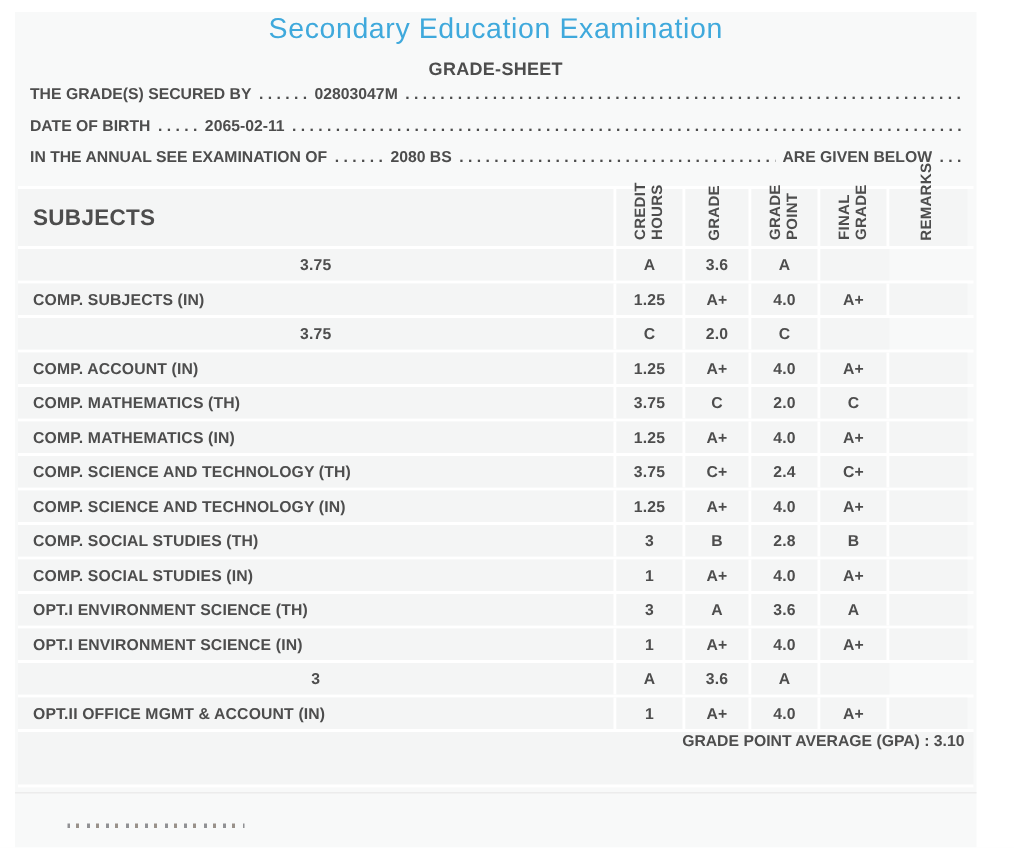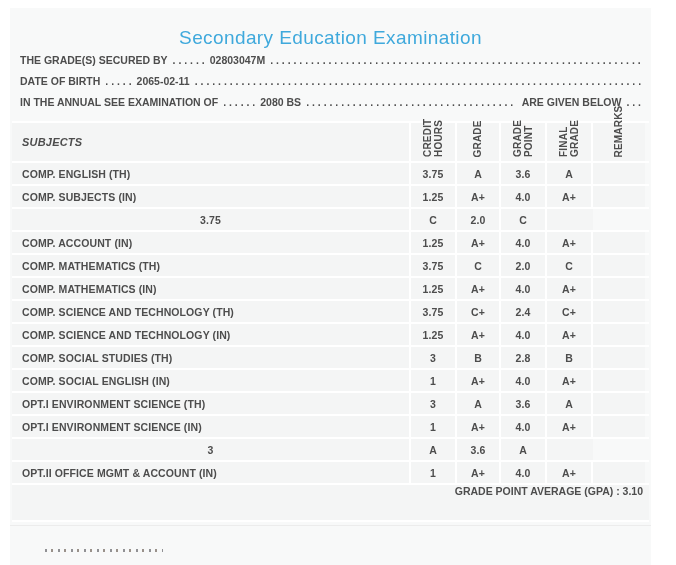--- a/index.html
+++ b/index.html
@@ -8,21 +8,21 @@
     position:relative; width:676px; height:565px; overflow:hidden;
     background:#ffffff;
     font-family:"Liberation Sans", sans-serif;
     color:var(--text, #4d4d4d);
   }
   .panel {
     position:absolute; left:10px; top:8px; width:641px; height:600px;
     background:var(--panel_bg, #f8f9f9);
   }
   .title {
-    margin-top:18px; text-align:center;
+    text-align:center;
     font-size:19px; font-weight:400; letter-spacing:.4px;
     color:var(--title_blue, #3fa9dc);
     height:24px; line-height:24px;
   }
   .subtitle {
     margin-top:7px; text-align:center;
     font-size:12px; font-weight:700; letter-spacing:.2px;
     height:14px; line-height:14px;
   }
   .info-block { margin-top:0; padding:0 10px 0 10px; }
@@ -35,21 +35,21 @@
   .info-line .leader { flex:1 1 0; overflow:hidden; min-width:0; }
   
   .gtable { margin:8px 2px 0 2px; border-top:2px solid #fff; }
   .thead, .tr { display:grid; grid-template-columns:399px 46px 44px 46px 46px 52px; }
   .thead { height:40px; }
   .th, .td { background:var(--cell_bg, #f4f5f5); border-right:2px solid #fff; }
   .th:last-child, .td:last-child { border-right:none; }
   .thead { border-bottom:2px solid #fff; }
   .th-subjects {
     display:flex; align-items:center; padding-left:10px;
-    font-size:11px; font-weight:700; letter-spacing:.2px;font-style:italic;
+    font-size:15px; font-weight:700; letter-spacing:.2px;
   }
   .th-col { position:relative; overflow:visible; }
   .rot {
     position:absolute; bottom:4px; left:calc(50% + 11px);
     transform-origin:0 100%; transform:rotate(-90deg);
     width:42px; font-size:10px; font-weight:700; line-height:10.5px;
     text-align:left; letter-spacing:.2px;
   }
   .thead .th-col:nth-child(3) .rot,
   .thead .th-col:nth-child(6) .rot {
@@ -77,20 +77,21 @@
     opacity:.75;
   }
 </style>
 </head>
 <body>
 
 <div class="screen">
   <div class="panel">
 
     <div class="title">Secondary Education Examination</div>
+    <div class="subtitle">GRADE-SHEET</div>
 
     <div class="info-block">
       <div class="info-line">
         <span class="seg">THE GRADE(S) SECURED BY</span>
           <span class="gap"></span>
         <span class="seg">. . . . . .</span>
           <span class="gap"></span>
         <span class="seg">02803047M</span>
           <span class="gap"></span>
         <span class="leader">. . . . . . . . . . . . . . . . . . . . . . . . . . . . . . . . . . . . . . . . . . . . . . . . . . . . . . . . . . . . . . . . . . . . . . . . . . . . . . . . . . . . . . . .</span>
@@ -133,21 +134,20 @@
           </div>
         <div class="th th-col">
             <div class="rot">FINAL GRADE</div>
           </div>
         <div class="th th-col">
             <div class="rot">REMARKS</div>
           </div>
       </div>
       <div>
   <div class="tr">
-    <div class="td subject">COMP. ENGLISH (TH)</div>
     <div class="td num">3.75</div>
     <div class="td num">A</div>
     <div class="td num">3.6</div>
     <div class="td num">A</div>
     <div class="td num"></div>
   </div>
 
   <div class="tr">
     <div class="td subject">COMP. SUBJECTS (IN)</div>
     <div class="td num">1.25</div>
@@ -213,21 +213,21 @@
   <div class="tr">
     <div class="td subject">COMP. SOCIAL STUDIES (TH)</div>
     <div class="td num">3</div>
     <div class="td num">B</div>
     <div class="td num">2.8</div>
     <div class="td num">B</div>
     <div class="td num"></div>
   </div>
 
   <div class="tr">
-    <div class="td subject">COMP. SOCIAL ENGLISH (IN)</div>
+    <div class="td subject">COMP. SOCIAL STUDIES (IN)</div>
     <div class="td num">1</div>
     <div class="td num">A+</div>
     <div class="td num">4.0</div>
     <div class="td num">A+</div>
     <div class="td num"></div>
   </div>
 
   <div class="tr">
     <div class="td subject">OPT.I ENVIRONMENT SCIENCE (TH)</div>
     <div class="td num">3</div>

